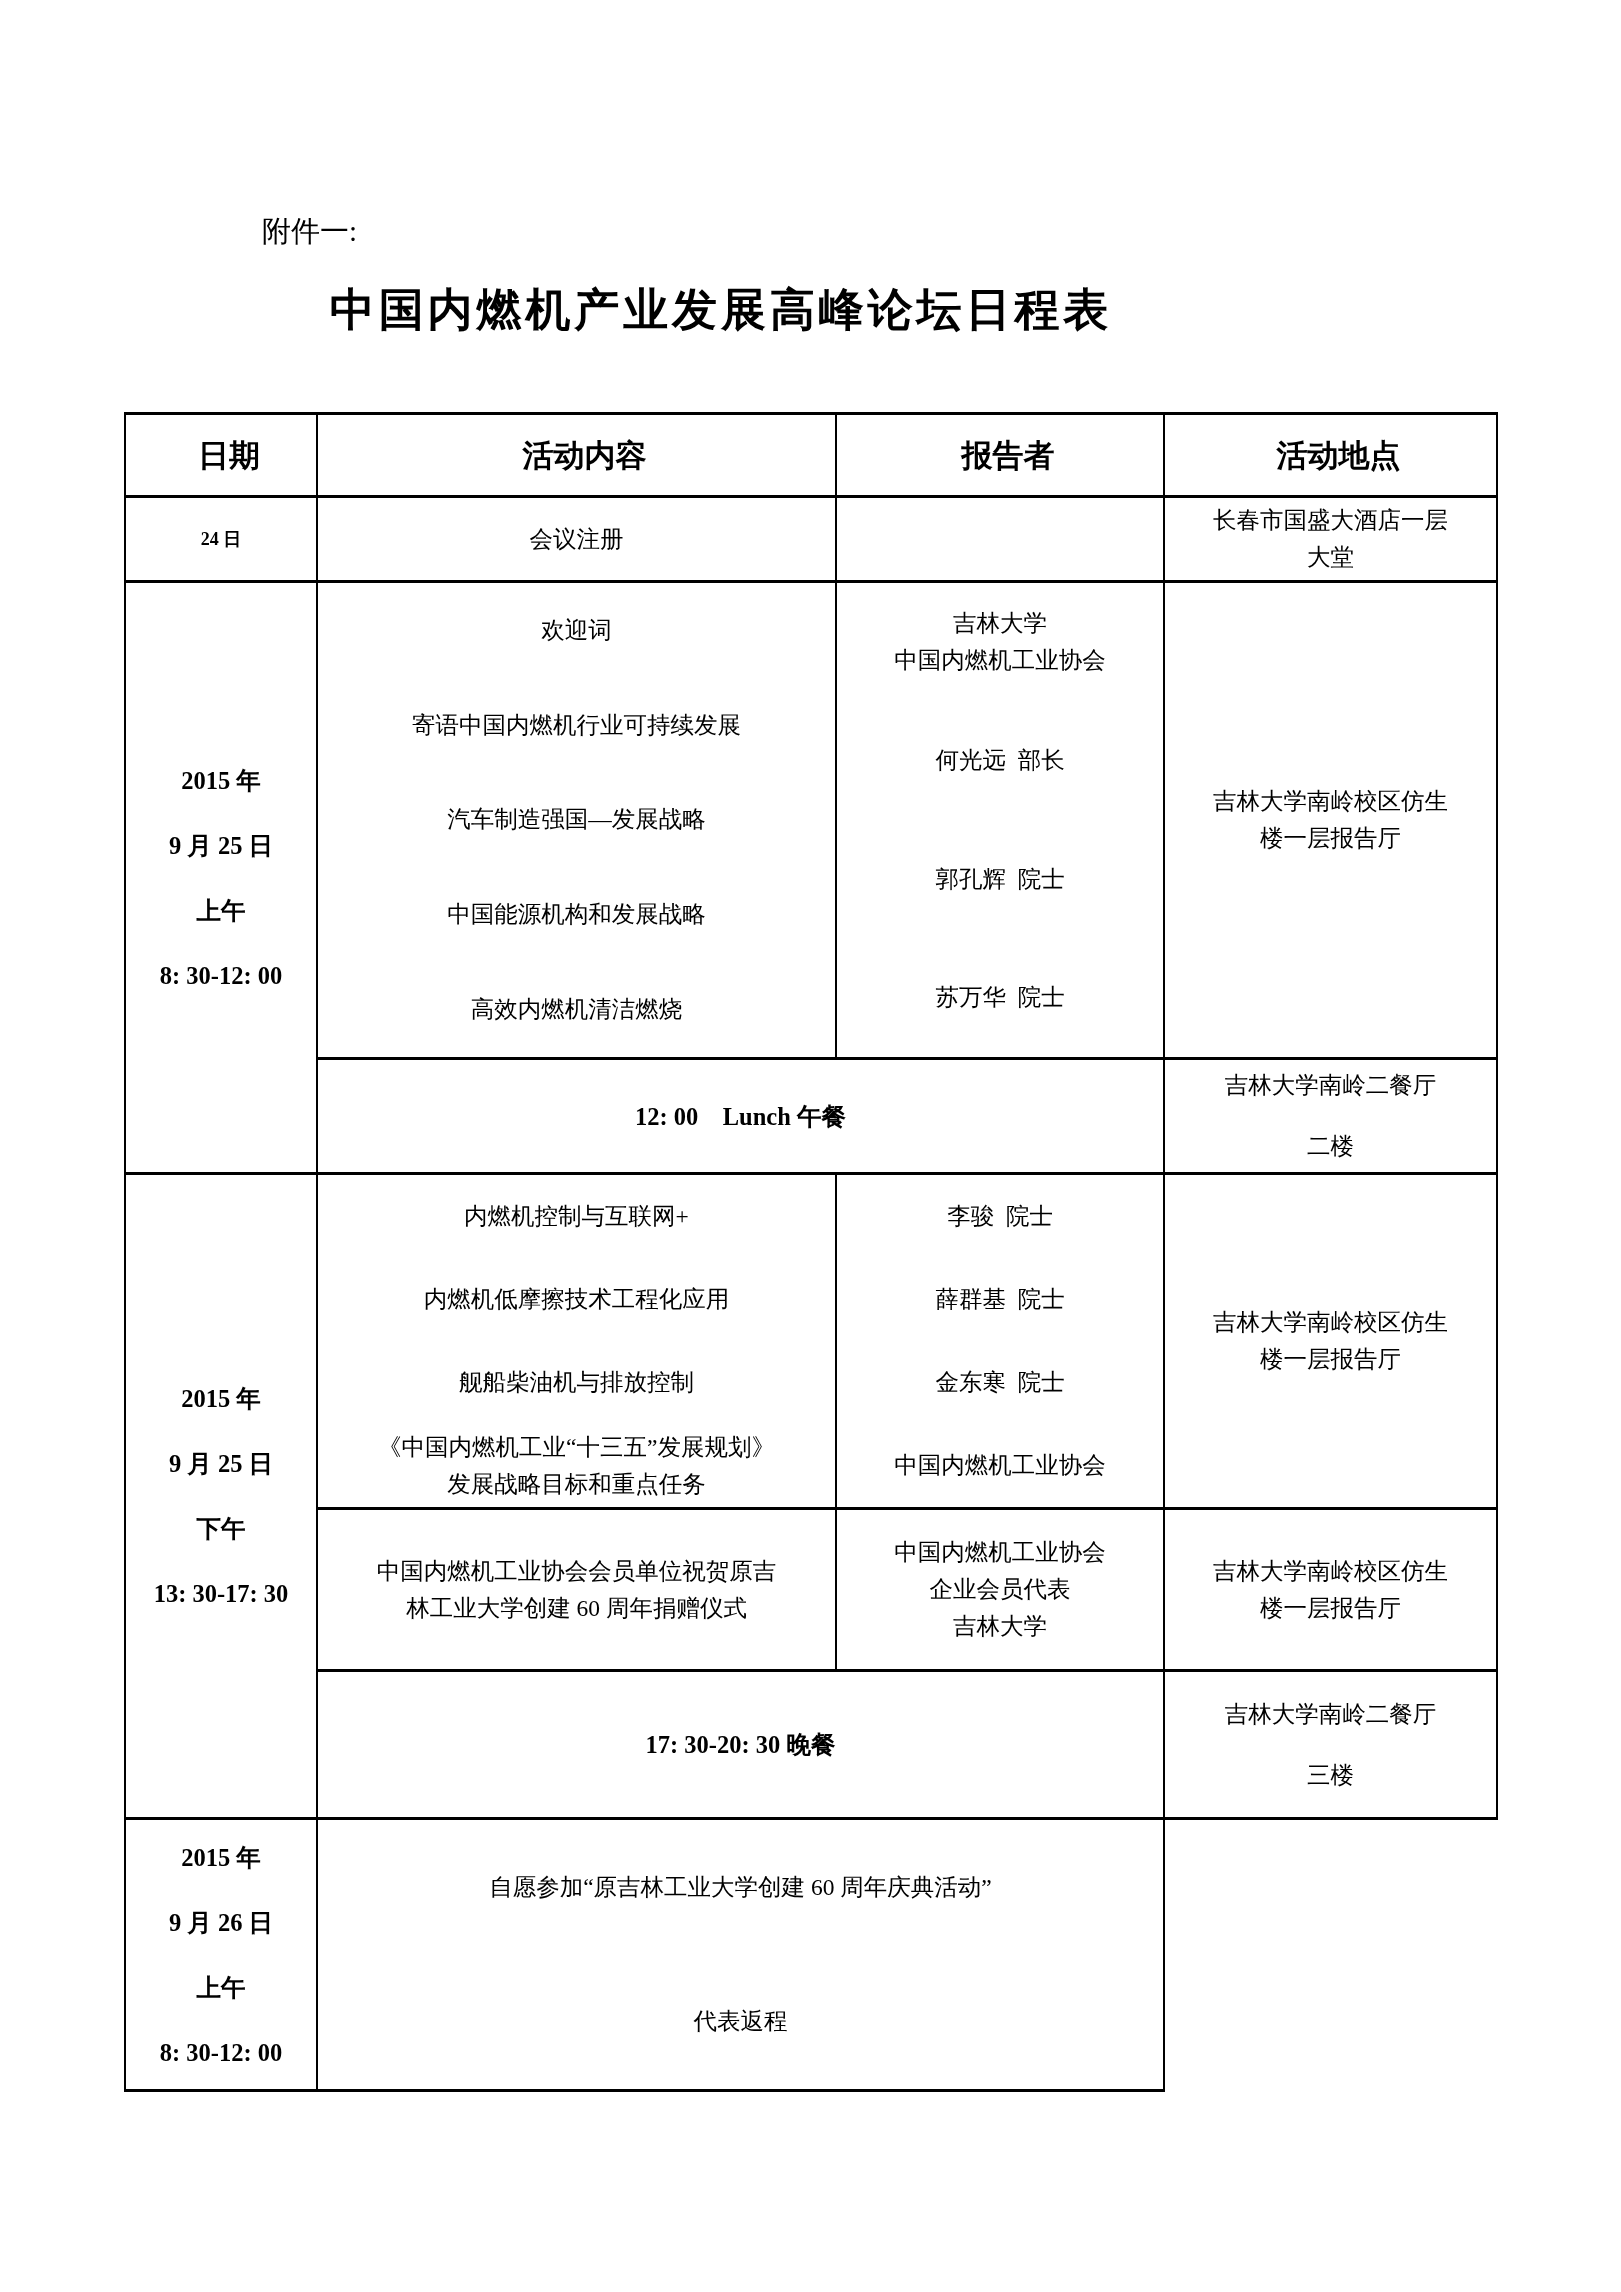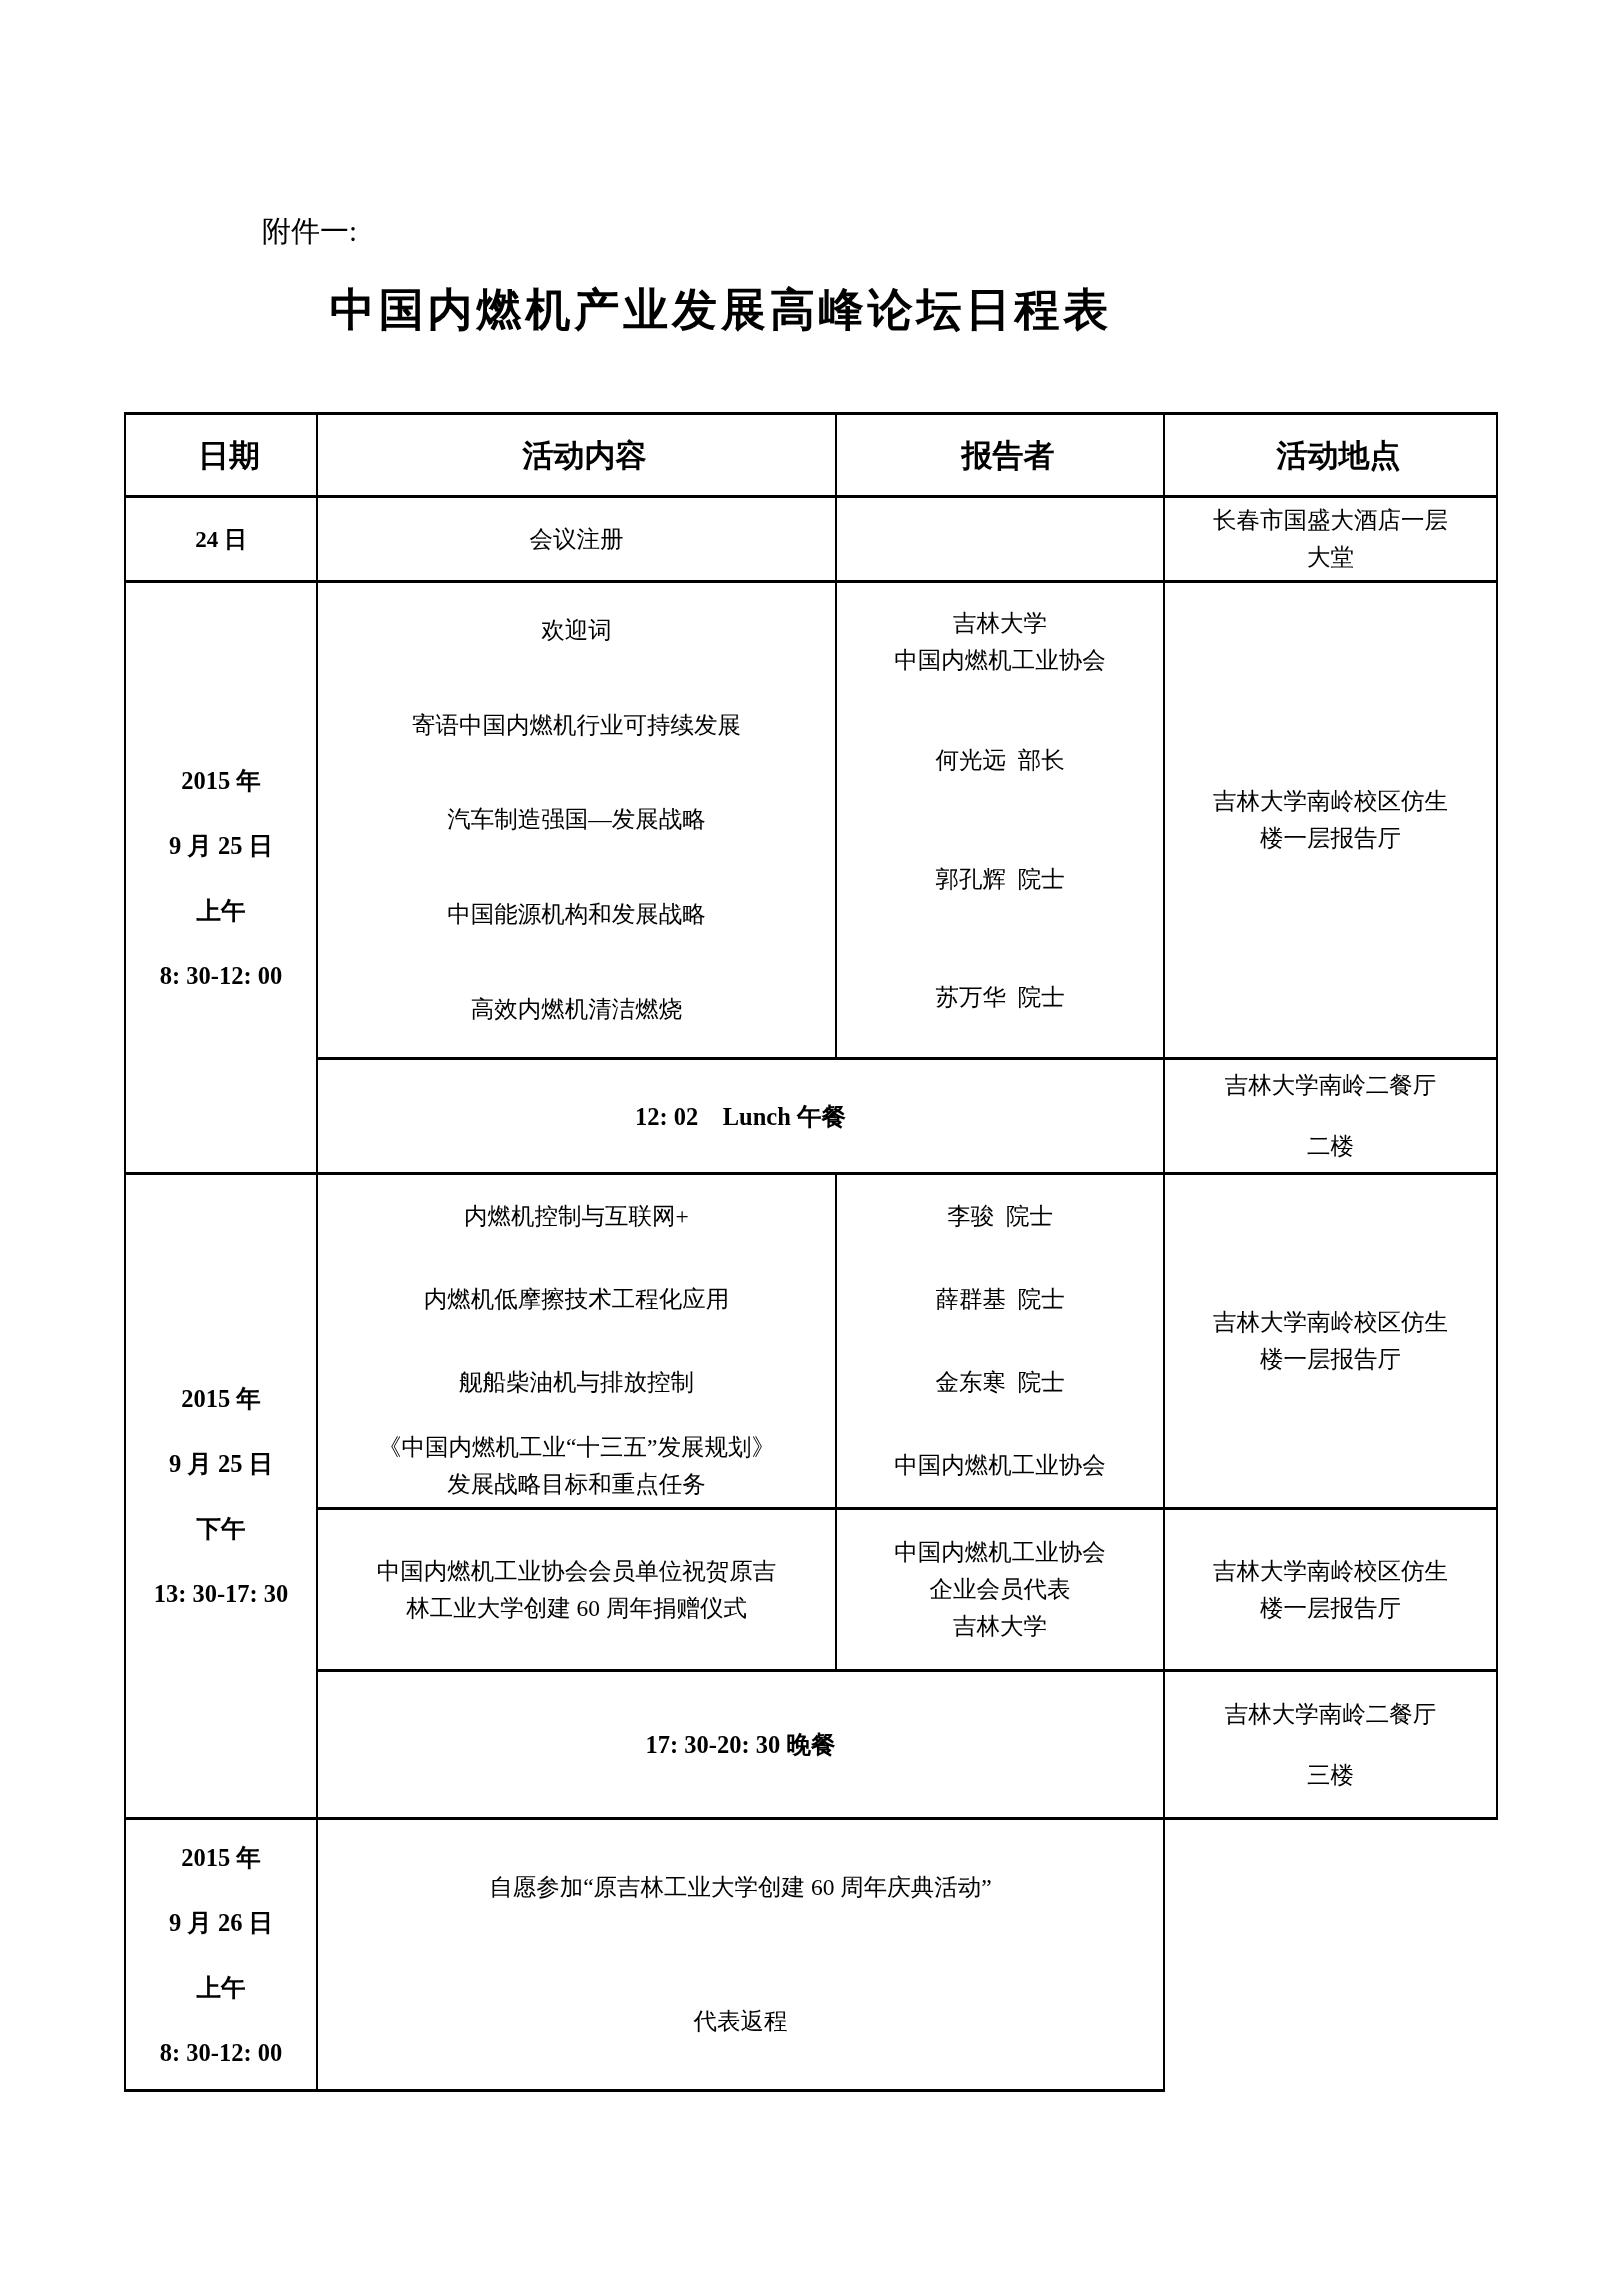--- a/index.html
+++ b/index.html
@@ -21,21 +21,21 @@
     border-top:3.9px solid #000;border-left:2.9px solid #000;
   }
   .c{
     border-right:2.9px solid #000;border-bottom:3.9px solid #000;
     display:flex;align-items:center;justify-content:center;
     text-align:center;font-size:23.5px;line-height:37px;
     white-space:pre-wrap;overflow:hidden;
   }
   .hdr{font-size:31px;font-weight:bold;padding-left:16px;}
   .date{font-weight:bold;font-size:24.5px;line-height:65px;}
-  .date-sm{font-weight:bold;font-size:23px;}
+  .date-sm{font-weight:bold;font-size:18px;}
   .meal{font-weight:bold;font-size:24.5px;}
   .tall{line-height:61px;}
   .mid{line-height:39px;}
   .stack{flex-direction:column;align-items:stretch;justify-content:stretch;padding:0;}
   .stack > div{flex:1;display:flex;align-items:center;justify-content:center;white-space:pre-wrap;}
 </style>
 </head>
 <body>
 
 <div class="page">
@@ -71,21 +71,21 @@
     <div class="c stack" style="grid-area:3/3/4/4">
       <div>吉林大学
 中国内燃机工业协会</div>
       <div>何光远  部长</div>
       <div>郭孔辉  院士</div>
       <div>苏万华  院士</div>
     </div>
     <div class="c" style="grid-area:3/4/4/5">吉林大学南岭校区仿生
 楼一层报告厅</div>
 
-    <div class="c meal" style="grid-area:4/2/5/4">12: 02    Lunch 午餐</div>
+    <div class="c meal" style="grid-area:4/2/5/4">12: 00    Lunch 午餐</div>
     <div class="c tall" style="grid-area:4/4/5/5">吉林大学南岭二餐厅
 二楼</div>
 
     <div class="c date" style="grid-area:5/1/8/2">2015 年
 9 月 25 日
 下午
 13: 30-17: 30</div>
     <div class="c stack" style="grid-area:5/2/6/3">
       <div>内燃机控制与互联网+</div>
       <div>内燃机低摩擦技术工程化应用</div>

